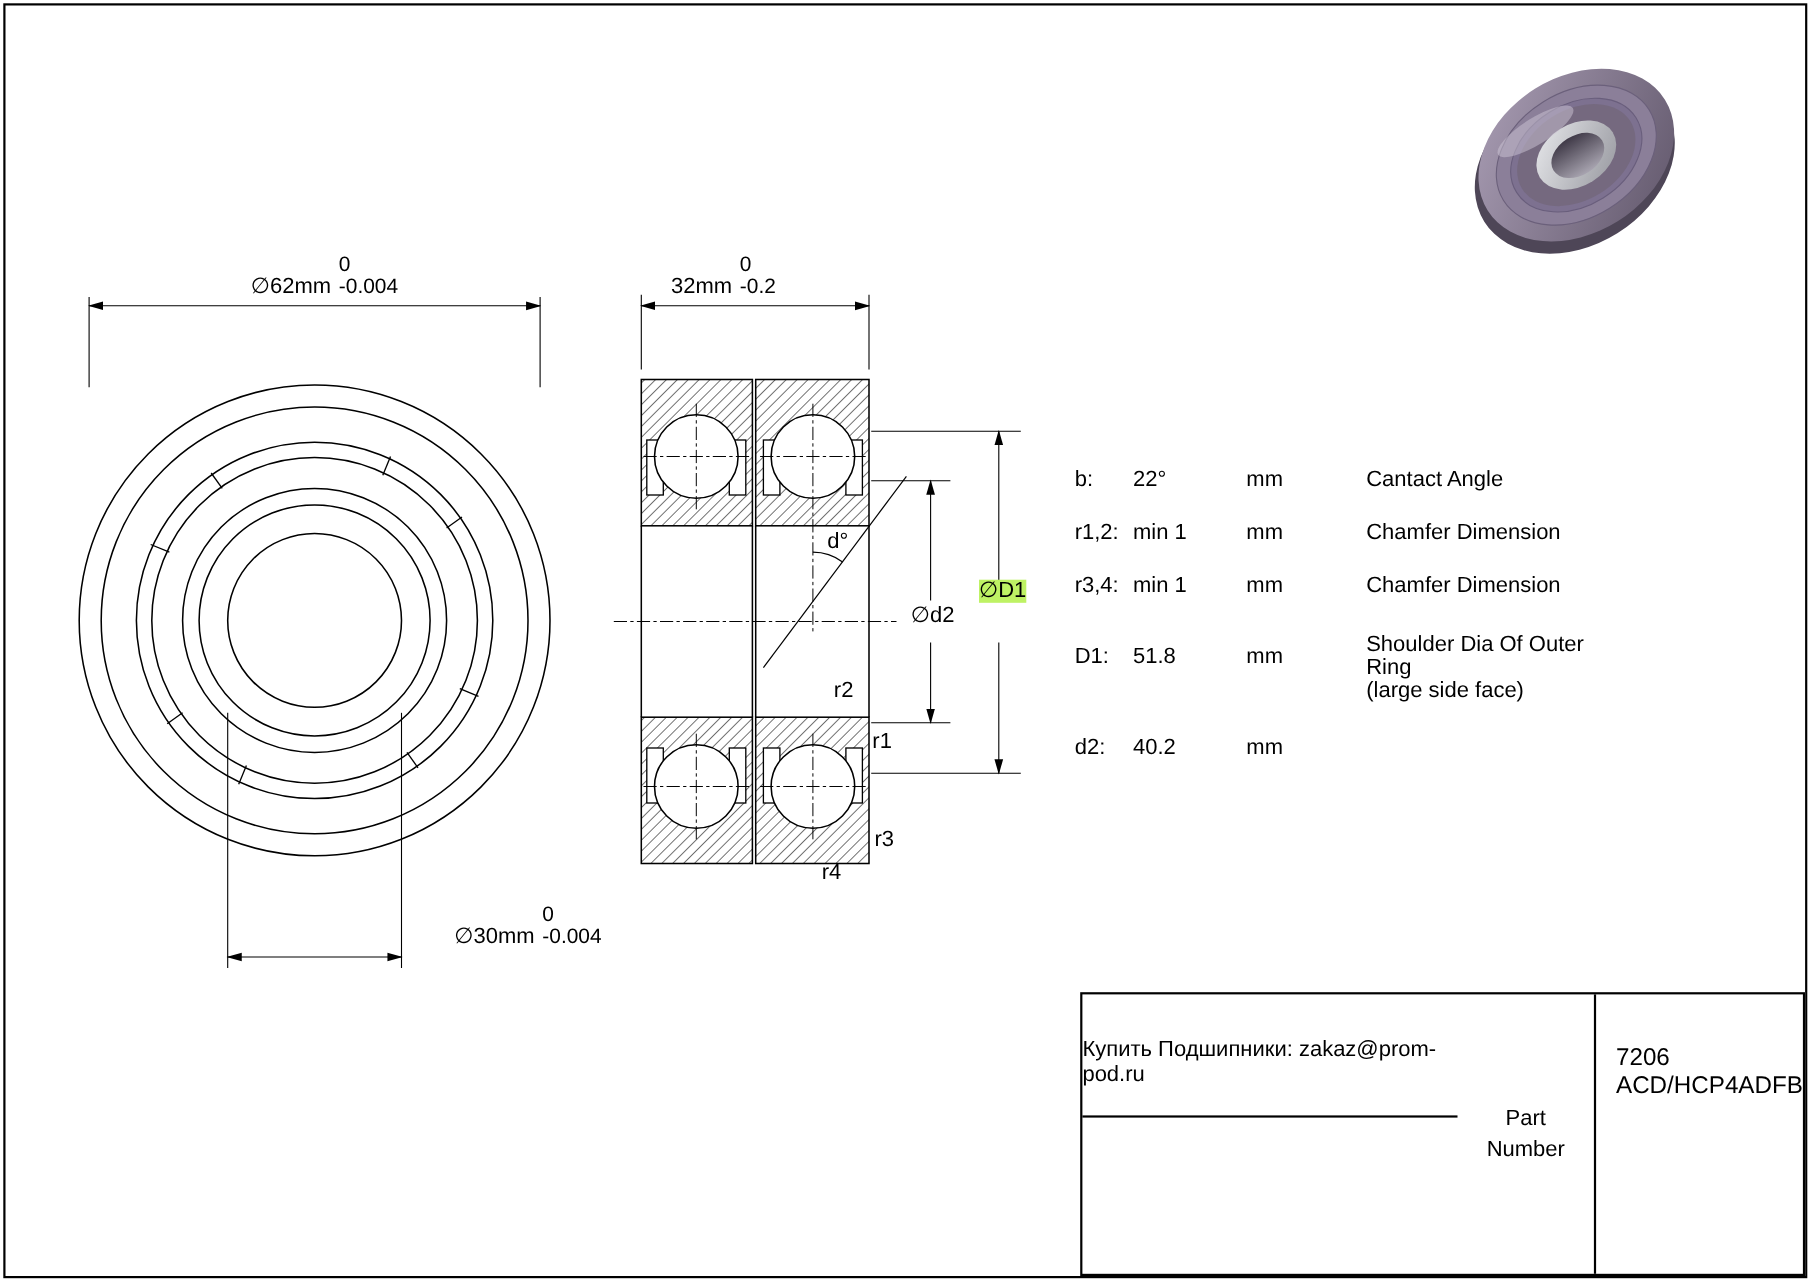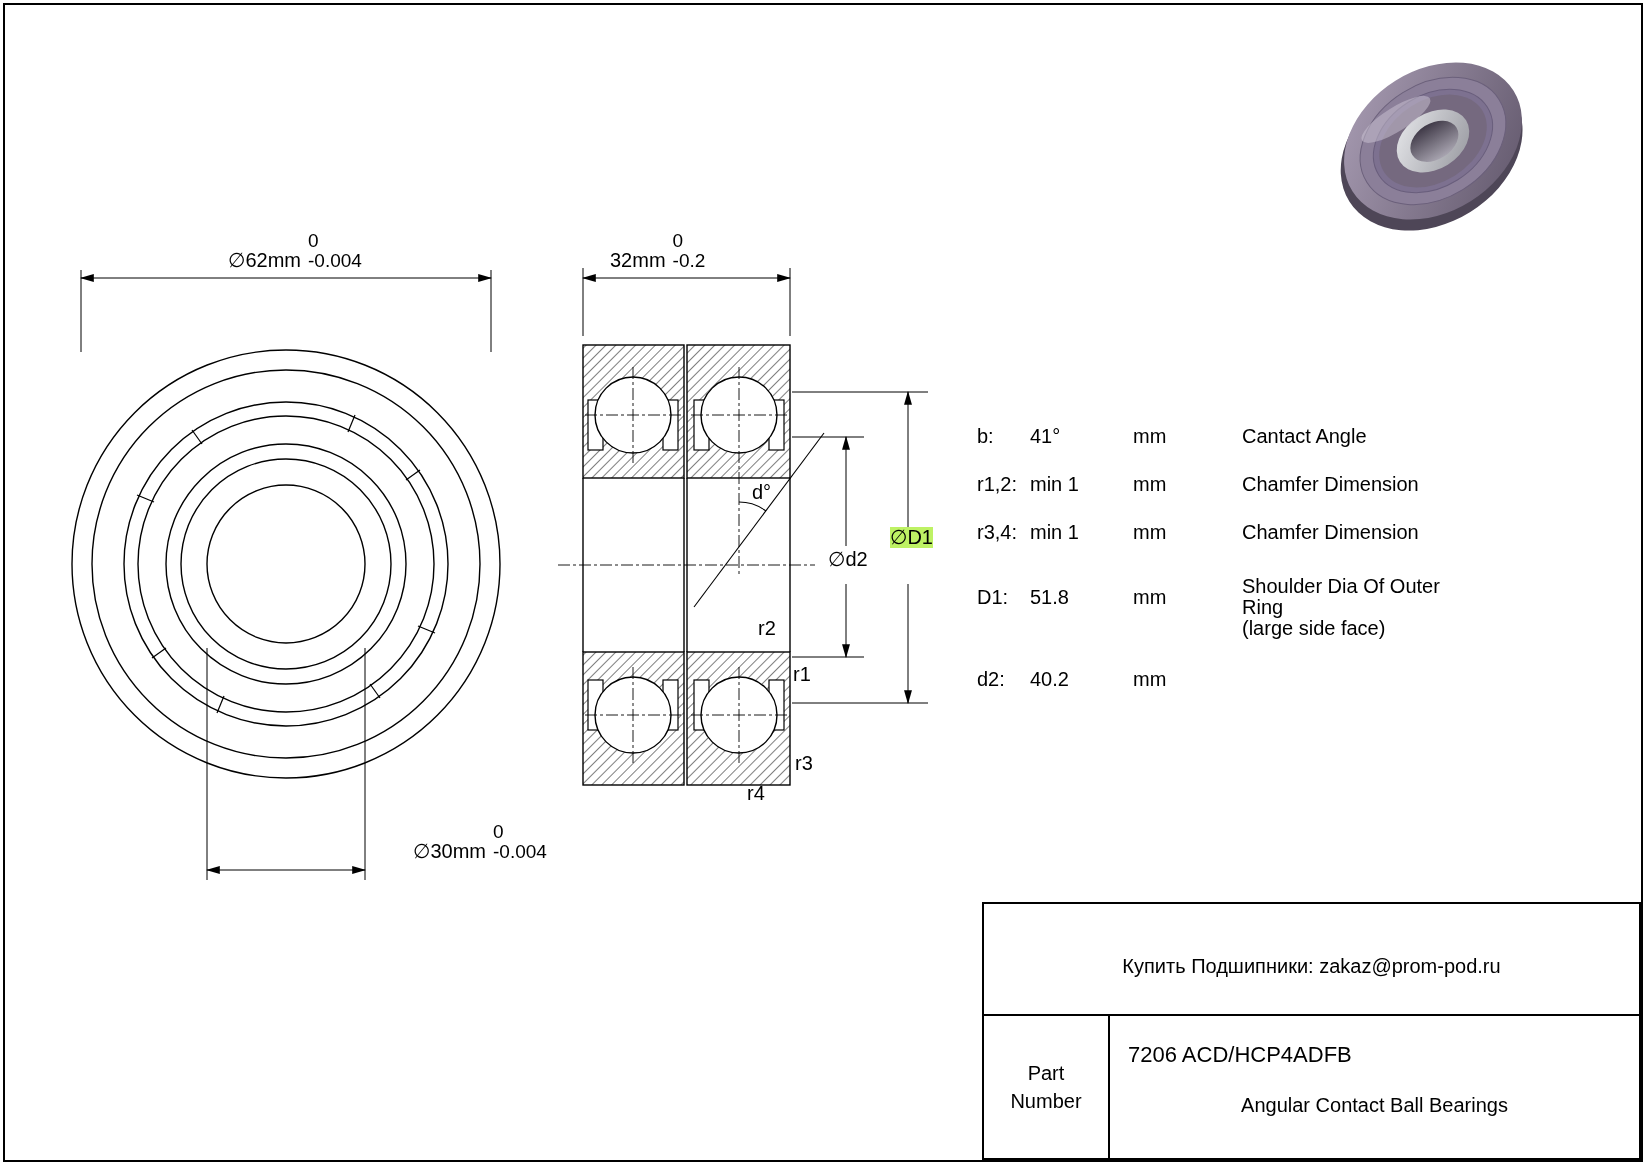--- a/index.html
+++ b/index.html
@@ -13,27 +13,27 @@
   .dim-label{display:flex;align-items:flex-end;gap:7px;font-size:20px;line-height:21px;}
   .dim-label .tol{display:flex;flex-direction:column;font-size:19px;line-height:20px;}
   .anno{font-size:20px;line-height:21px;}
   .spec-row{position:absolute;left:977px;width:480px;height:46px;font-size:20px;line-height:21px;}
   .sp-param{position:absolute;left:0;top:0;}
   .sp-value{position:absolute;left:53px;top:0;}
   .sp-unit{position:absolute;left:156px;top:0;}
   .sp-desc{position:absolute;left:231px;top:0;display:flex;flex-direction:column;margin-left:34px;}
   .two-line .sp-param,.two-line .sp-value,.two-line .sp-unit{top:11px;}
   .title-block{position:absolute;left:982px;top:902px;width:659px;height:258px;border:2px solid #000;
-    box-sizing:border-box;display:flex;flex-direction:column;background:#fff;}
+    box-sizing:border-box;display:flex;background:#fff;}
   .tb-top{height:112px;border-bottom:2px solid #000;box-sizing:border-box;display:flex;align-items:center;justify-content:center;
     font-size:20px;padding-top:14px;}
   .tb-bottom{flex:1;display:flex;}
   .tb-part-label{width:126px;border-right:2px solid #000;box-sizing:border-box;display:flex;flex-direction:column;
     align-items:center;justify-content:center;font-size:20px;line-height:28px;}
-  .tb-part-info{flex:1;padding-top:26px;}
+  .tb-part-info{flex:1;padding-top:44px;}
   .tb-part-number{padding-left:18px;font-size:22px;}
   .tb-part-type{text-align:center;font-size:20px;margin-top:26px;}
 </style>
 </head>
 <body>
 
 <div class="page-frame"></div>
 
 <svg class="drawing" width="1646" height="1165" viewBox="0 0 1646 1165">
   <defs>
@@ -194,21 +194,21 @@
 <div class="overlay anno" style="left:828px;top:549px;background:#fff;">∅d2</div>
 <div class="overlay anno" style="left:890px;top:527px;background:#bef264;">∅D1</div>
 <div class="overlay anno" style="left:793px;top:664px;">r1</div>
 <div class="overlay anno" style="left:746px;top:618px;margin-left:12px;">r2</div>
 <div class="overlay anno" style="left:795px;top:753px;">r3</div>
 <div class="overlay anno" style="left:747px;top:783px;">r4</div>
 
 <div>
   <div class="spec-row" style="top:426px;">
     <span class="sp-param">b:</span>
-    <span class="sp-value">41°</span>
+    <span class="sp-value">22°</span>
     <span class="sp-unit">mm</span>
     <span class="sp-desc">
       <span>Cantact Angle</span>
       <span></span>
     </span>
   </div>
   <div class="spec-row" style="top:474px;">
     <span class="sp-param">r1,2:</span>
     <span class="sp-value">min 1</span>
     <span class="sp-unit">mm</span>
@@ -246,16 +246,15 @@
   <div class="tb-top">
     <span>Купить Подшипники: zakaz@prom-pod.ru</span>
   </div>
   <div class="tb-bottom">
     <div class="tb-part-label">
       <div>Part</div>
       <div>Number</div>
     </div>
     <div class="tb-part-info">
       <div class="tb-part-number">7206 ACD/HCP4ADFB</div>
-      <div class="tb-part-type">Angular Contact Ball Bearings</div>
     </div>
   </div>
 </div>
 
 </body></html>

